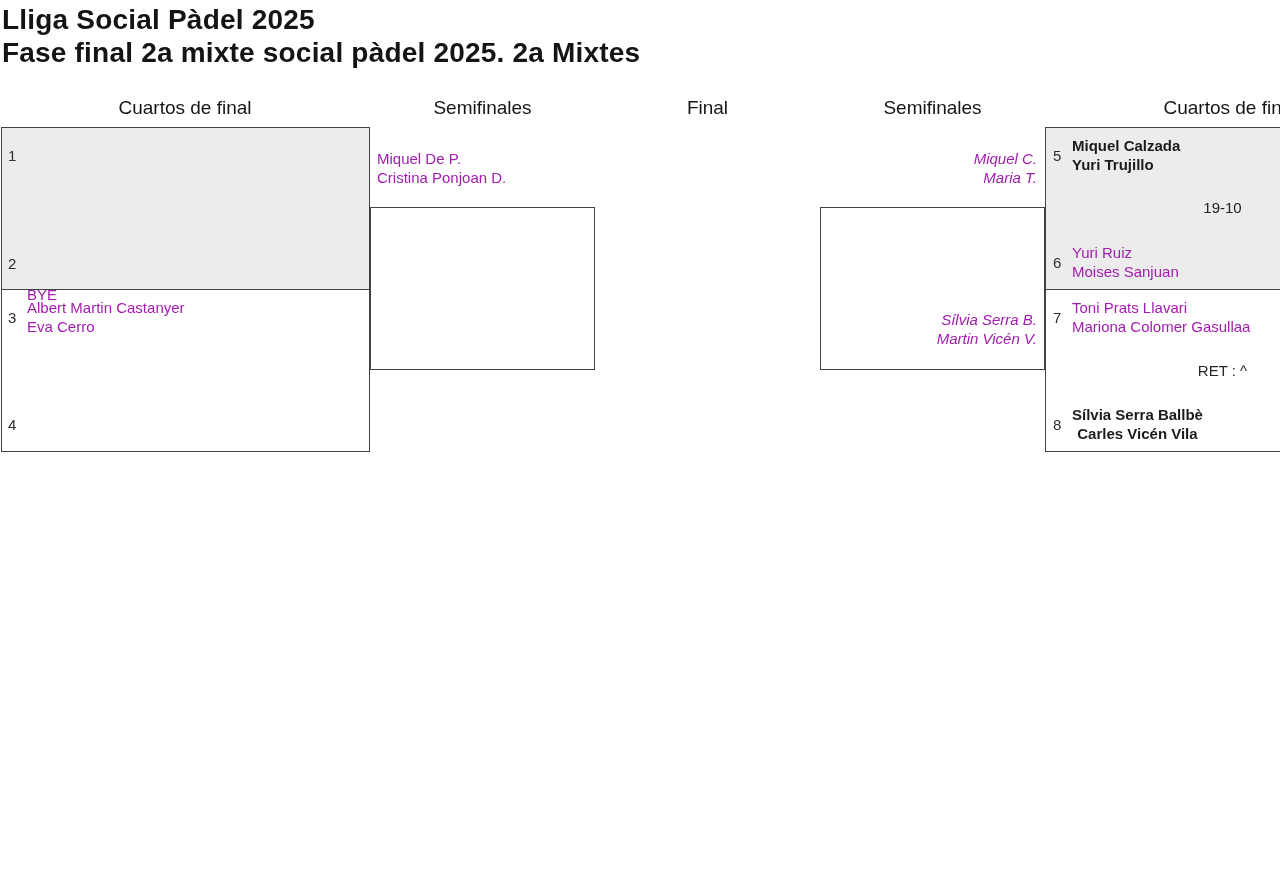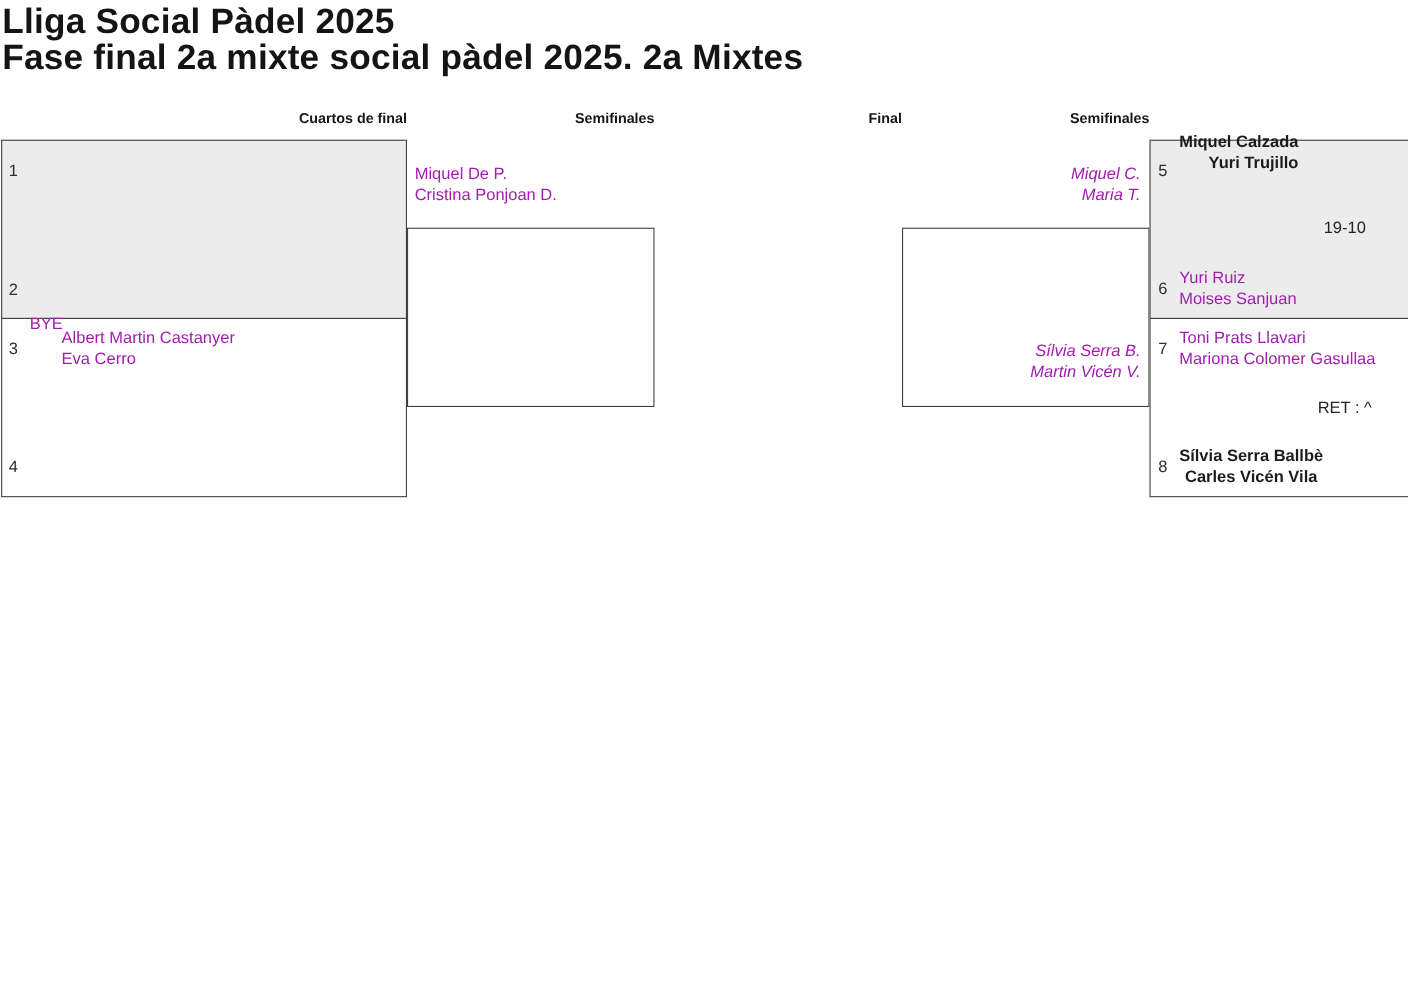--- a/index.html
+++ b/index.html
@@ -10,32 +10,32 @@
     font-family: "Liberation Sans", sans-serif;
     position: relative;
     overflow: hidden;
     color: #222;
   }
   .stage { position: absolute; inset: 0; width: 1280px; height: 895px; }
 
   
   .title {
     position: absolute; left: 2px; top: 3px;
-    font-size: 32px; font-weight: 700; line-height: 33px; color: #141414;
+    font-size: 28px; font-weight: 700; line-height: 33px; color: #141414;
     letter-spacing: 0.2px;
   }
 
   
   .logo { position: absolute; left: 1050px; top: 0; width: 230px; height: 75px; cursor: pointer; }
 
   
   .round-header {
     position: absolute; top: 96px; height: 24px;
-    font-size: 13px; font-weight: 700; color: #161616;
-    text-align: right; line-height: 24px;
+    font-size: 19px; font-weight: 400; color: #161616;
+    text-align: center; line-height: 24px;
   }
   .rh-1 { left: 0px;    width: 370px; }
   .rh-2 { left: 370px;  width: 225px; }
   .rh-3 { left: 595px;  width: 225px; }
   .rh-4 { left: 820px;  width: 225px; }
   .rh-5 { left: 1045px; width: 370px; }
 
   
   .match-box { position: absolute; border: 1px solid #424242; background: #ffffff; }
   .match-box.shaded { background: #ececec; }
@@ -61,26 +61,26 @@
     text-align: center; font-size: 15px; line-height: 16px; color: #242424;
   }
   .sf-players-left  { text-align: left; }
   .sf-players-right { text-align: right; font-style: italic; }
 
   
   .p-seed1  { left: 27px;   top: 136px; }
   .n-seed1  { left: 8px;    top: 146px; }
   .p-seed2  { left: 27px;   top: 254px; margin-top: 31px; }
   .n-seed2  { left: 8px;    top: 254px; }
-  .p-seed3  { left: 27px;   top: 298px; margin-left: 29px; }
+  .p-seed3  { left: 27px;   top: 298px; }
   .n-seed3  { left: 8px;    top: 308px; }
   .p-seed4  { left: 27px;   top: 405px; }
   .n-seed4  { left: 8px;    top: 415px; }
 
-  .p-seed5  { left: 1072px; top: 120px; text-align: right; }
+  .p-seed5  { left: 1072px; top: 136px; }
   .n-seed5  { left: 1053px; top: 146px; }
   .p-seed6  { left: 1072px; top: 243px; }
   .n-seed6  { left: 1053px; top: 253px; }
   .p-seed7  { left: 1072px; top: 298px; }
   .n-seed7  { left: 1053px; top: 308px; }
   .p-seed8  { left: 1072px; top: 405px; text-align: center; }
   .n-seed8  { left: 1053px; top: 415px; }
 
   .p-sf-left-t1  { left: 377px; top: 149px; }
   .p-sf-right-t1 { right: 243px; top: 149px; }

